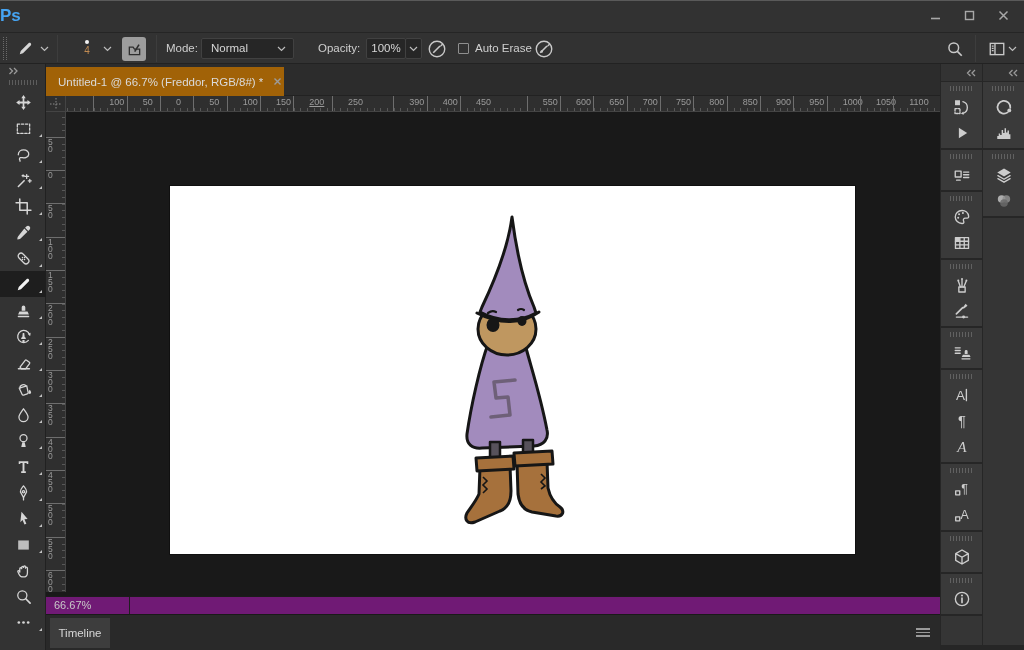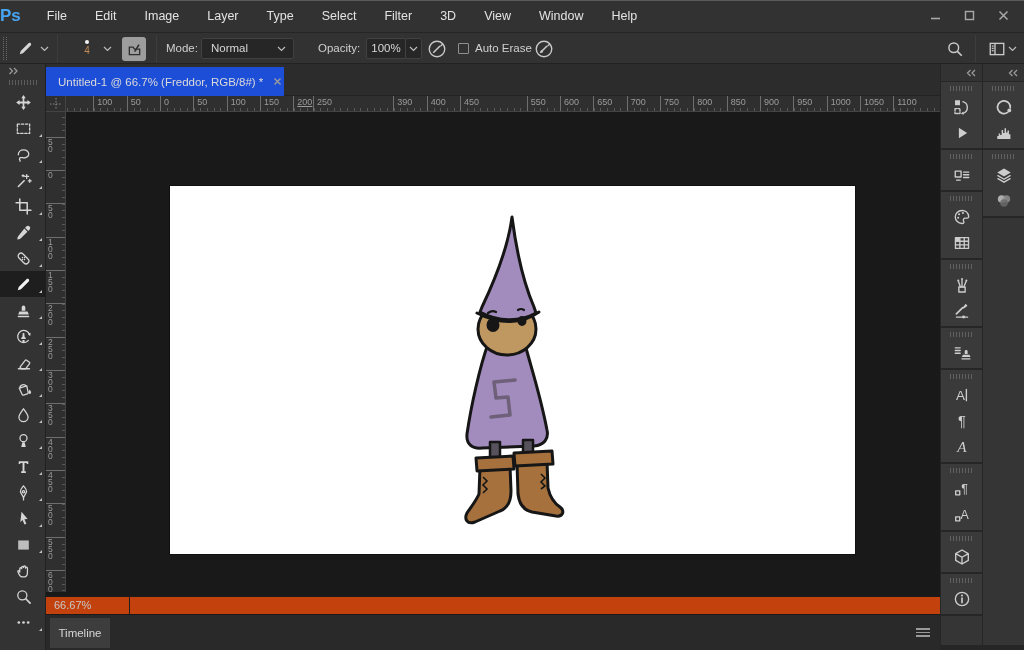--- a/index.html
+++ b/index.html
@@ -27,41 +27,41 @@
   
   #toolbar { left:0; top:64px; width:46px; height:586px; background:#333333; border-right:1px solid #212121; }
   #toolbar-header { height:13px; text-align:left; padding:3px 0 0 8px; color:#9a9a9a; }
   #toolbar-grip { width:28px; height:5px; margin:3px auto 4px; background:repeating-linear-gradient(90deg,#5d5d5d 0 1px,transparent 1px 3px); }
   .tool { width:46px; height:26px; display:flex; align-items:center; justify-content:center; position:relative; color:#d6d6d6; }
   .tool.selected { background:#1e1e1e; color:#f2f2f2; }
   .fly { position:absolute; right:4px; bottom:4px; width:0; height:0; border-left:3.5px solid transparent; border-bottom:3.5px solid #c2c2c2; }
 
   
   #tabrow { left:46px; top:64px; width:894px; height:32px; background:#2c2c2c; border-bottom:1px solid #222; }
-  #doctab { position:absolute; left:0; top:3px; width:238px; height:29px; background:#1d4ed8; display:flex; align-items:center; color:#dadada; font-size:11.5px; }
+  #doctab { position:absolute; left:0; top:3px; width:238px; height:29px; background:#a16207; display:flex; align-items:center; color:#dadada; font-size:11.5px; }
   #doctab .title { padding-left:12px; white-space:nowrap; }
   #tab-close { margin-left:10px; color:#9c9c9c; display:flex; }
 
   
   #workarea { left:46px; top:96px; width:894px; height:500px; background:#191919; }
   #ruler-corner { left:0; top:0; width:20px; height:16px; background:#2f2f2f; border-right:1px solid #444; border-bottom:1px solid #444; display:flex; align-items:center; justify-content:center; }
   #hruler { left:20px; top:0; width:874px; height:16px; background:#2f2f2f; border-bottom:1px solid #444;
     background-image:repeating-linear-gradient(90deg,#585858 0 1px,transparent 1px 6.667px);
     background-size:100% 4px; background-position:0.63px 12px; background-repeat:no-repeat; overflow:hidden; }
-  .hlab { position:absolute; top:0; height:16px; border-left:1px solid #6e6e6e; padding-left:3px; font-size:9px; color:#9b9b9b; line-height:12px; }
+  .hlab { position:absolute; top:0; height:16px; border-left:1px solid #6e6e6e; padding-left:15px; font-size:9px; color:#9b9b9b; line-height:12px; }
   #vruler { left:0; top:16px; width:20px; height:480px; background:#2f2f2f; border-right:1px solid #444;
     background-image:repeating-linear-gradient(180deg,#585858 0 1px,transparent 1px 6.667px);
     background-size:4px 100%; background-position:16px 4.6px; background-repeat:no-repeat; overflow:hidden; }
   .vlab { position:absolute; left:0; width:20px; border-top:1px solid #6e6e6e; padding-top:1px; font-size:8.5px; color:#9b9b9b; }
   .vlab span { display:block; line-height:7px; padding-left:2px; }
   #pasteboard { left:20px; top:16px; width:874px; height:484px; background:#191919; }
   #canvas { left:104px; top:74px; width:685px; height:368px; background:#ffffff; box-shadow:0 0 0 1px #101010; }
 
   
-  #statusbar { left:46px; top:596px; width:894px; height:18px; background:#c2410c; border-top:1px solid #1b1b1b; color:#c8c8c8; font-size:11px; }
+  #statusbar { left:46px; top:596px; width:894px; height:18px; background:#701a75; border-top:1px solid #1b1b1b; color:#c8c8c8; font-size:11px; }
   #zoom-field { left:0; top:0; width:84px; height:18px; line-height:17px; padding-left:8px; border-right:1px solid #1f1f1f; }
   #doc-box { left:85px; top:0; width:148px; height:18px; background:#343434; border-right:1px solid #1f1f1f; display:flex; align-items:center; }
   #doc-box .dtxt { flex:1; text-align:center; }
   #doc-box .dchev { padding-right:6px; color:#b5b5b5; font-size:11px; transform:scaleY(1.25); }
 
   
   #timelinerow { left:46px; top:614px; width:894px; height:36px; background:#292929; border-top:1px solid #1a1a1a; }
   #timeline-tab { position:absolute; left:4px; top:3px; width:60px; height:30px; background:#3d3d3d; color:#d6d6d6; font-size:11.5px; display:flex; align-items:center; justify-content:center; }
   #timeline-menu { position:absolute; right:10px; top:13px; width:14px; height:9px;
     background:repeating-linear-gradient(180deg,#9a9a9a 0 1.5px,transparent 1.5px 3.5px); }
@@ -75,33 +75,20 @@
   .dbtn { height:26px; display:flex; align-items:center; justify-content:center; color:#cdcdcd; }
   .dfill { flex:1; background:#353535; margin-bottom:5px; }
 
   svg { display:block; }
 </style>
 </head>
 <body>
 
 <div id="menubar" class="abs">
   <span id="ps-logo">Ps</span>
-  <div id="menu-items" style="display:flex;">
-      <div class="menu-item">File</div>
-      <div class="menu-item">Edit</div>
-      <div class="menu-item">Image</div>
-      <div class="menu-item">Layer</div>
-      <div class="menu-item">Type</div>
-      <div class="menu-item">Select</div>
-      <div class="menu-item">Filter</div>
-      <div class="menu-item">3D</div>
-      <div class="menu-item">View</div>
-      <div class="menu-item">Window</div>
-      <div class="menu-item">Help</div>
-    </div>
   <div id="win-controls">
       <div class="winbtn">
         <span>
           <svg width="11" height="11" viewBox="0 0 11 11" stroke="currentColor" stroke-width="1.6">
             <path d="M1 8.5 H10"></path>
           </svg>
         </span>
       </div>
       <div class="winbtn">
         <span>
@@ -434,21 +421,21 @@
       </svg>
   </div>
   <div id="hruler" class="abs">
       <div class="hlab" style="left: 27.3px;">100</div>
       <div class="hlab" style="left: 60.633px;">50</div>
       <div class="hlab" style="left: 93.966px;">0</div>
       <div class="hlab" style="left: 127.299px;">50</div>
       <div class="hlab" style="left: 160.632px;">100</div>
       <div class="hlab" style="left: 193.965px;">150</div>
       <div class="hlab" style="left: 227.298px; text-decoration: underline;">200</div>
-      <div class="hlab" style="left: 247px;">250</div>
+      <div class="hlab" style="left: 266px;">250</div>
       <div class="hlab" style="left: 293.964px; margin-top: 25px;">300</div>
       <div class="hlab" style="left: 327.297px;">390</div>
       <div class="hlab" style="left: 360.63px;">400</div>
       <div class="hlab" style="left: 393.963px;">450</div>
       <div class="hlab" style="left: 407px; margin-top: 24px;">500</div>
       <div class="hlab" style="left: 460.629px;">550</div>
       <div class="hlab" style="left: 493.962px;">600</div>
       <div class="hlab" style="left: 527.295px;">650</div>
       <div class="hlab" style="left: 560.628px; text-align: right;">700</div>
       <div class="hlab" style="left: 593.961px;">750</div>

